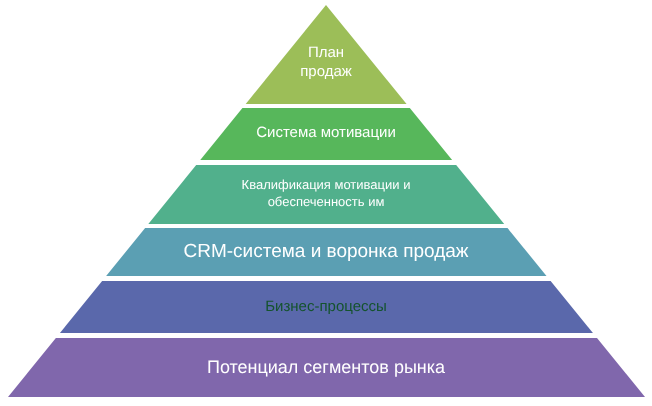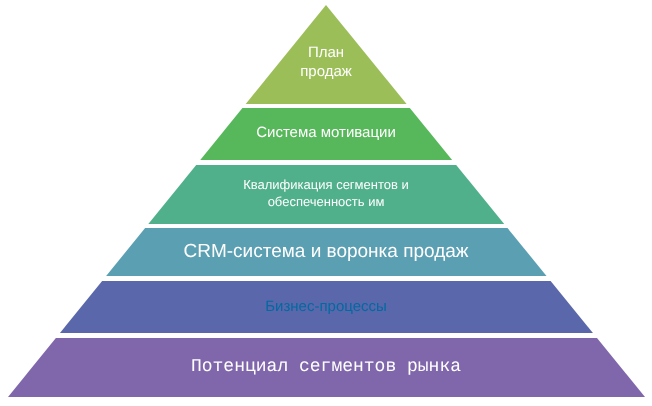--- a/index.html
+++ b/index.html
@@ -56,20 +56,20 @@
         <polygon points="145.0969387755102,228 507.47193877551024,228 546.5331632653061,276 106.15816326530611,276" fill="#5b9fb3" shape-rendering="geometricPrecision"></polygon>
         <polygon points="102.10204081632654,281 550.6020408163265,281 592.9183673469388,333 59.91836734693874,333" fill="#5a68ab" shape-rendering="geometricPrecision"></polygon>
         <polygon points="55.86224489795916,338 596.9872448979593,338 645,397 8,397" fill="#8067ac" shape-rendering="geometricPrecision"></polygon>
       </g>
   </svg>
 
   <div id="label-layer">
       <div class="tier-label" style="font-size: 15px; line-height: 19.5px; top: 42.5px; color: rgb(255, 255, 255);">План
 продаж</div>
       <div class="tier-label" style="font-size: 15px; line-height: 19.5px; top: 123px; color: rgb(255, 255, 255);">Система мотивации</div>
-      <div class="tier-label" style="font-size: 13px; line-height: 16.9px; top: 177.1px; color: rgb(255, 255, 255);">Квалификация сегментов и
+      <div class="tier-label" style="font-size: 13px; line-height: 16.9px; top: 177.1px; color: rgb(255, 255, 255);">Квалификация мотивации и
 обеспеченность им</div>
       <div class="tier-label" style="font-size: 19px; line-height: 19.5px; top: 242.25px; color: rgb(255, 255, 255);">CRM-система и воронка продаж</div>
-      <div class="tier-label" style="font-size: 15px; line-height: 19.5px; top: 297.25px; color: #0369a1; text-align: center;">Бизнес-процессы</div>
-      <div class="tier-label" style="font-size: 18px; line-height: 23.4px; top: 356.3px; color: rgb(255, 255, 255); font-family: Liberation Mono, monospace;">Потенциал сегментов рынка</div>
+      <div class="tier-label" style="font-size: 15px; line-height: 19.5px; top: 297.25px; color: #14532d; text-align: center;">Бизнес-процессы</div>
+      <div class="tier-label" style="font-size: 18px; line-height: 23.4px; top: 356.3px; color: rgb(255, 255, 255);">Потенциал сегментов рынка</div>
     </div>
 
 </div>
 
 </body></html>

